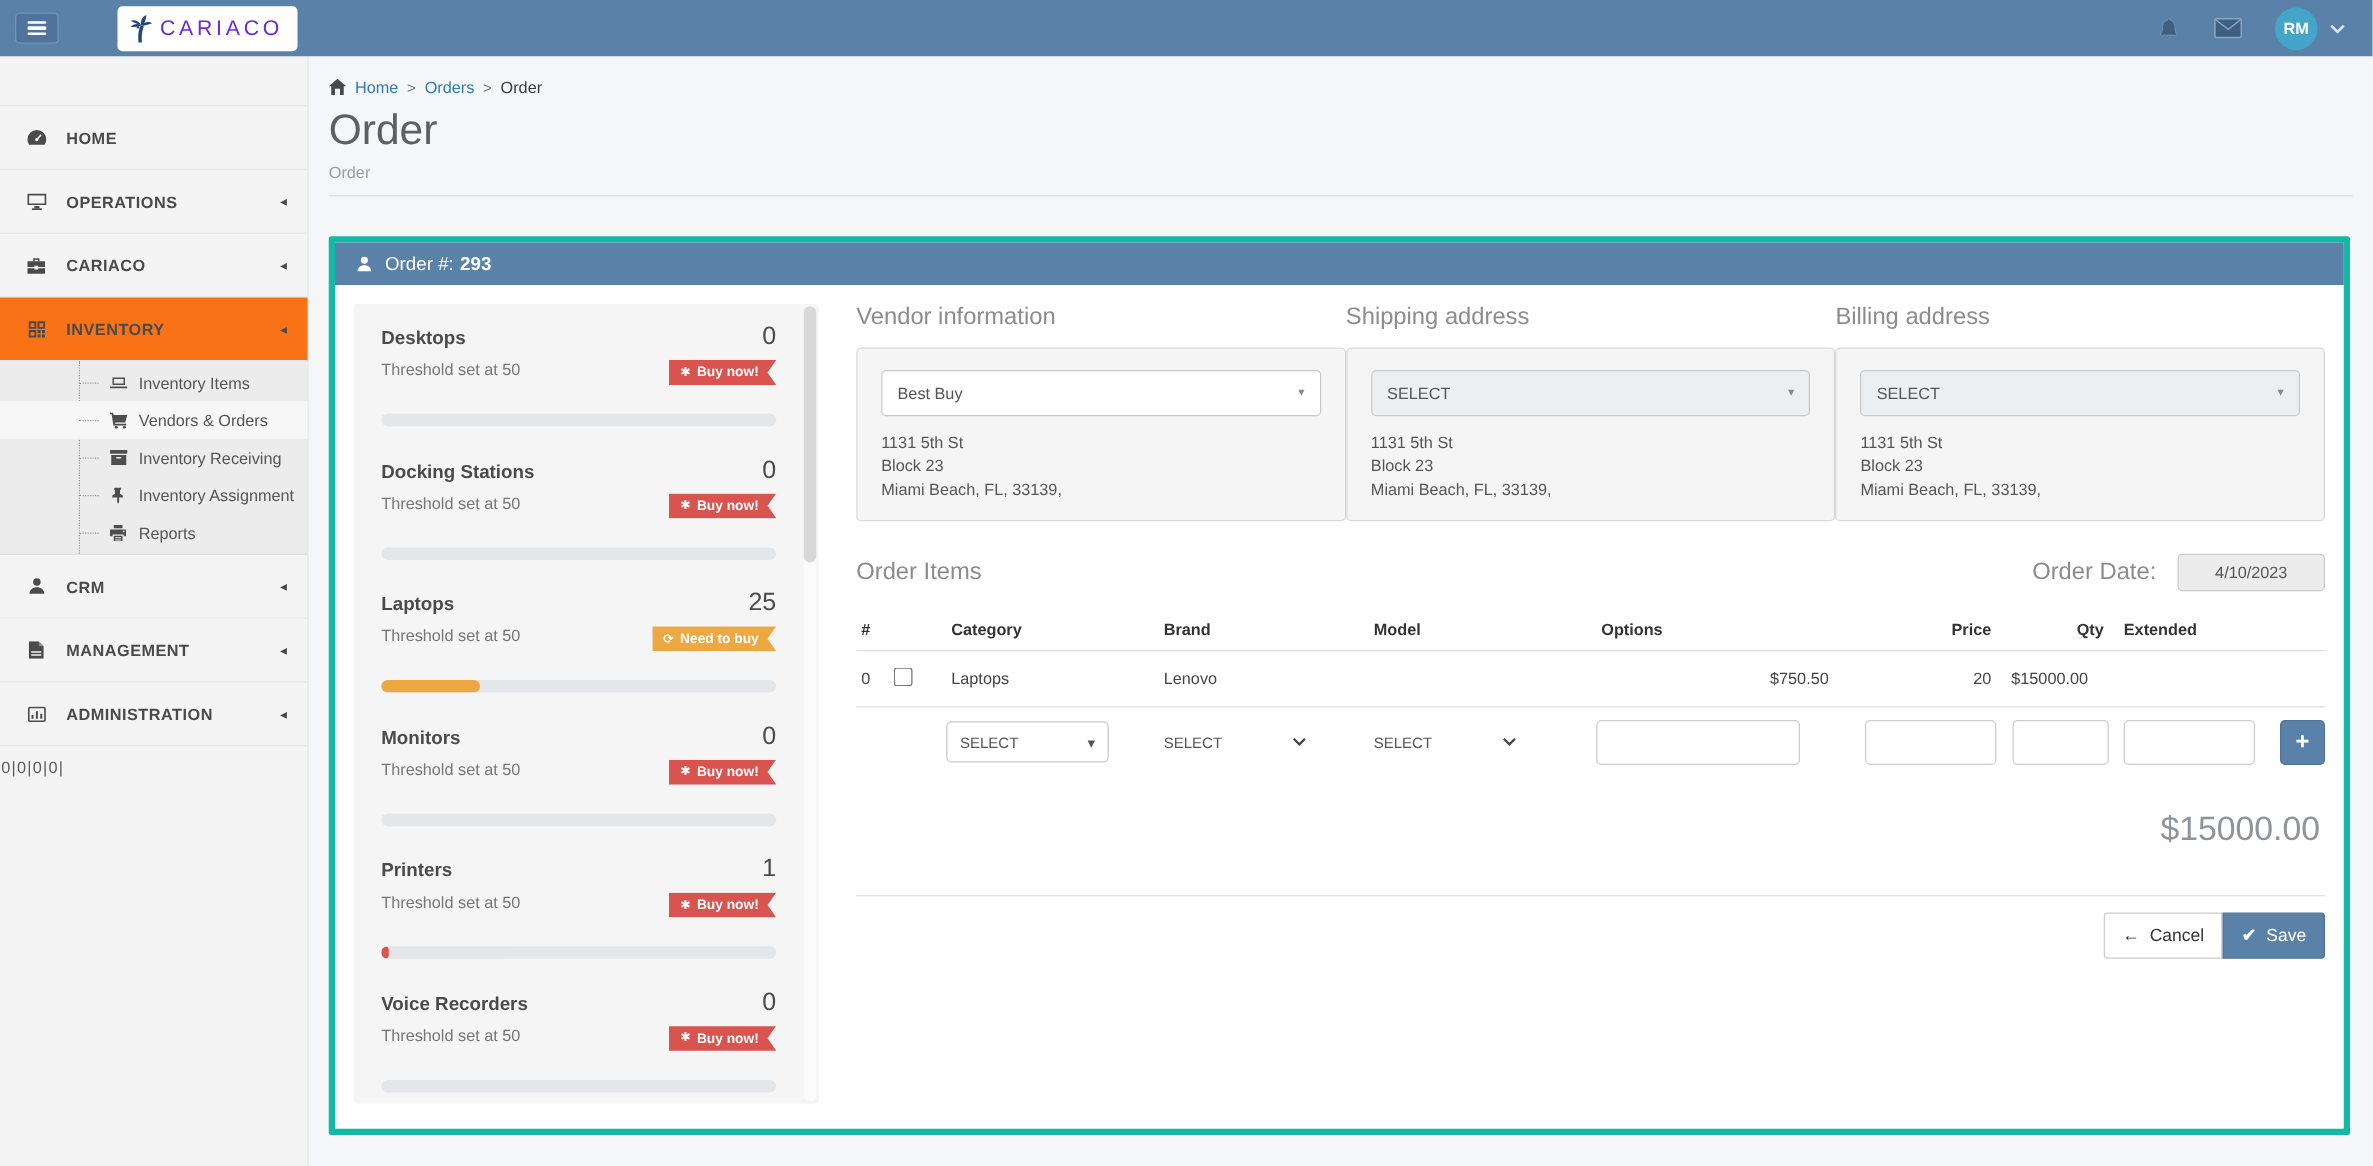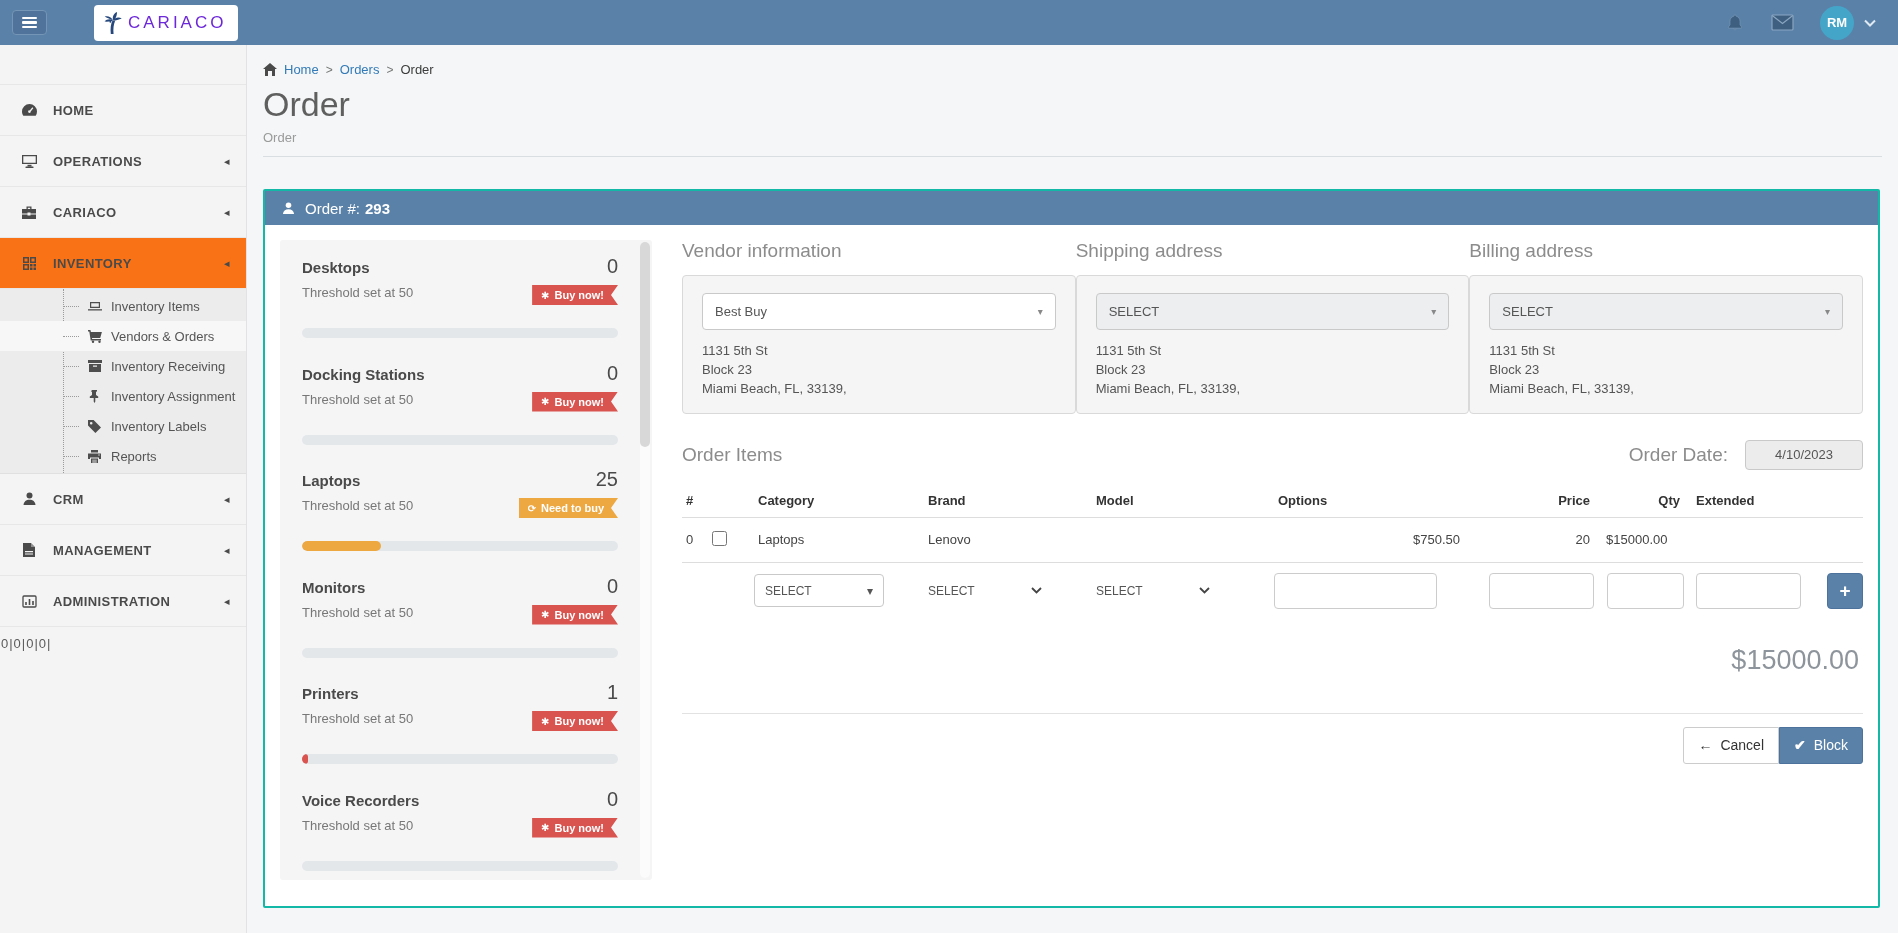--- a/index.html
+++ b/index.html
@@ -37,21 +37,21 @@
   .breadcrumb { display:flex; align-items:center; gap:7px; font-size:13px; }
   .breadcrumb .bc-home-icon { color:#4a4a4a; display:flex; }
   .breadcrumb a { color:#337ab7; text-decoration:none; cursor:pointer; }
   .breadcrumb .sep { color:#777; font-size:12px; }
   .breadcrumb .current { color:#3c3c3c; }
   .page-title { font-size:34px; font-weight:400; color:#5f5f5f; margin-top:8px; }
   .page-subtitle { font-size:13px; color:#9a9a9a; margin-top:6px; }
   .title-rule { border-bottom:1px solid #d9dee3; margin-top:11px; }
 
   
-  .panel { margin-top:32px; margin-right:2px; background:#fff; border:2px solid #14b8a6; border-radius:2px; height:719px; }
+  .panel { margin-top:32px; margin-right:2px; background:#fff; border:5px solid #14b8a6; border-radius:2px; height:719px; }
   .panel-head { height:34px; background:#5a81a8; color:#fff; display:flex; align-items:center; padding:0 17px; font-size:15px; gap:10px; }
   .panel-head b { font-weight:bold; }
   .panel-body { display:flex; padding:15px; gap:30px; }
 
   
   .stock-list { width:372px; height:640px; background:#f5f5f5; border-radius:3px; position:relative; overflow:hidden; flex:none; }
   .list-scroll-track { position:absolute; top:2px; bottom:2px; right:2px; width:10px; background:#fbfbfb; border-radius:5px; }
   .list-scroll-thumb { position:absolute; top:2px; right:2px; width:10px; height:205px; background:#d8d8d8; border-radius:5px; cursor:pointer; }
   .stock-item { height:106.5px; padding:15px 34px 0 22px; }
   .si-top { display:flex; justify-content:space-between; align-items:baseline; }
@@ -234,28 +234,20 @@
       <span class="s-icon">
         <svg width="11" height="13" viewBox="0 0 11 13" fill="currentColor">
             <path d="M3 0h5v1.2l-1 .8v3l2.2 1.4V8H6.3v3.6L5.5 13l-.8-1.4V8H.8V6.4L3 5V2l-1-.8z"></path>
           </svg>
       </span>
       <span>Inventory Assignment</span>
     </div>
     <div class="sub-item">
       <span class="s-icon">
         <svg width="13" height="13" viewBox="0 0 13 13" fill="currentColor">
-            <path d="M0 0h5.6L13 7.4 7.4 13 0 5.6zm3.2 1.9a1.3 1.3 0 1 0 0 2.6 1.3 1.3 0 0 0 0-2.6z"></path>
-          </svg>
-      </span>
-      <span>Inventory Labels</span>
-    </div>
-    <div class="sub-item">
-      <span class="s-icon">
-        <svg width="13" height="13" viewBox="0 0 13 13" fill="currentColor">
             <path d="M3 0h7v2.5H3z"></path>
             <path d="M0 3.5h13V9h-2V7.5H2V9H0z"></path>
             <path d="M3 8.5h7V13H3zm1.2 1.2v.9h4.6v-.9zm0 1.8v.9h4.6v-.9z"></path>
             <circle cx="11" cy="5" r=".7" fill="#ececec"></circle>
           </svg>
       </span>
       <span>Reports</span>
     </div>
   </div>
 
@@ -559,20 +551,20 @@
         <div class="grand-total">$15000.00</div>
 
         <div class="actions-rule"></div>
         <div class="actions">
           <button class="btn btn-cancel">
             <span class="bi">←</span>
             <span>Cancel</span>
           </button>
           <button class="btn btn-save">
             <span class="bi">✔</span>
-            <span>Block</span>
+            <span>Save</span>
           </button>
         </div>
 
       </div>
     </div>
   </section>
 </main>
 
 </body></html>

